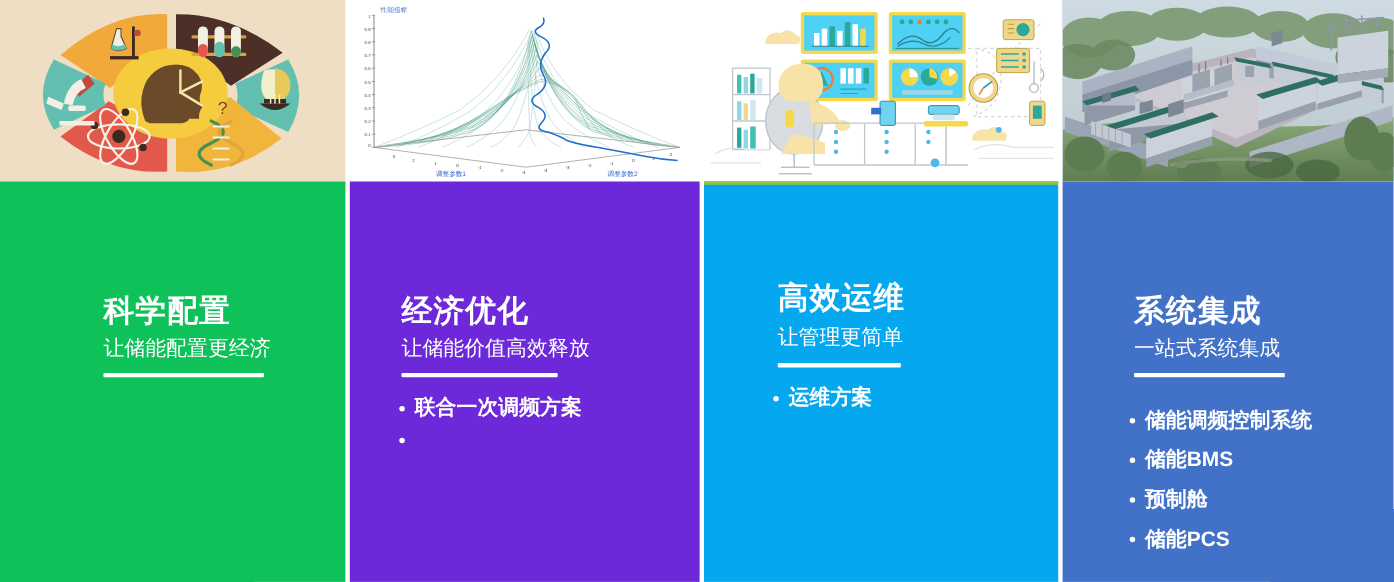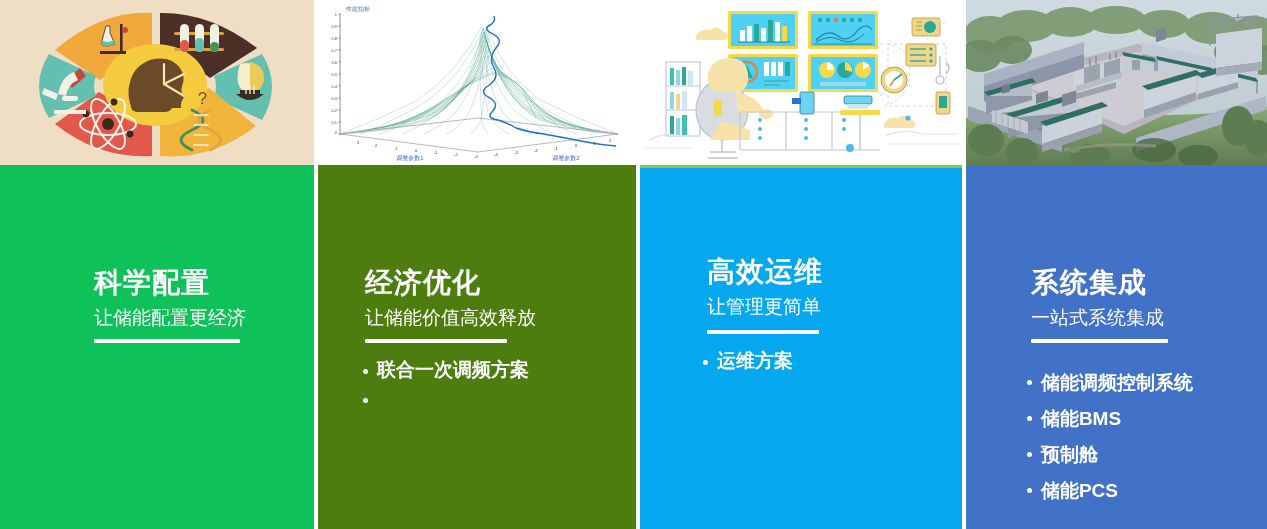--- a/index.html
+++ b/index.html
@@ -57,30 +57,30 @@
   .station-bg { background: #9fb0bd; }
 
   
   .panel {
     position: relative;
     flex: 1 1 auto;
     color: #ffffff;
     overflow: hidden;
   }
   .panel-green  { background: #0FC159; }
-  .panel-navy   { background: #4d7c0f; }
+  .panel-navy   { background: #6d28d9; }
   .panel-cyan   { background: #05A8EF; border-top: 3px solid #8CC63F; }
   .panel-blue   { background: #4272C8; }
 
   .panel-body {
     position: absolute;
     left: 0; right: 0;
     top: 0;
   }
-  .p1 .panel-body { padding-left: 94px; padding-top: 102px; }
+  .p1 .panel-body { padding-left: 48px; padding-top: 102px; margin-left: 46px; }
   .p2 .panel-body { padding-left: 47px; padding-top: 102px; }
   .p3 .panel-body { padding-left: 67px; padding-top: 90px; font-family: Liberation Mono, monospace; }
   .p4 .panel-body { padding-left: 65px; padding-top: 102px; }
 
   .title {
     font-size: 28px;
     font-weight: bold;
     letter-spacing: 1px;
     line-height: 1.12;
     margin: 0 0 9px 0;

